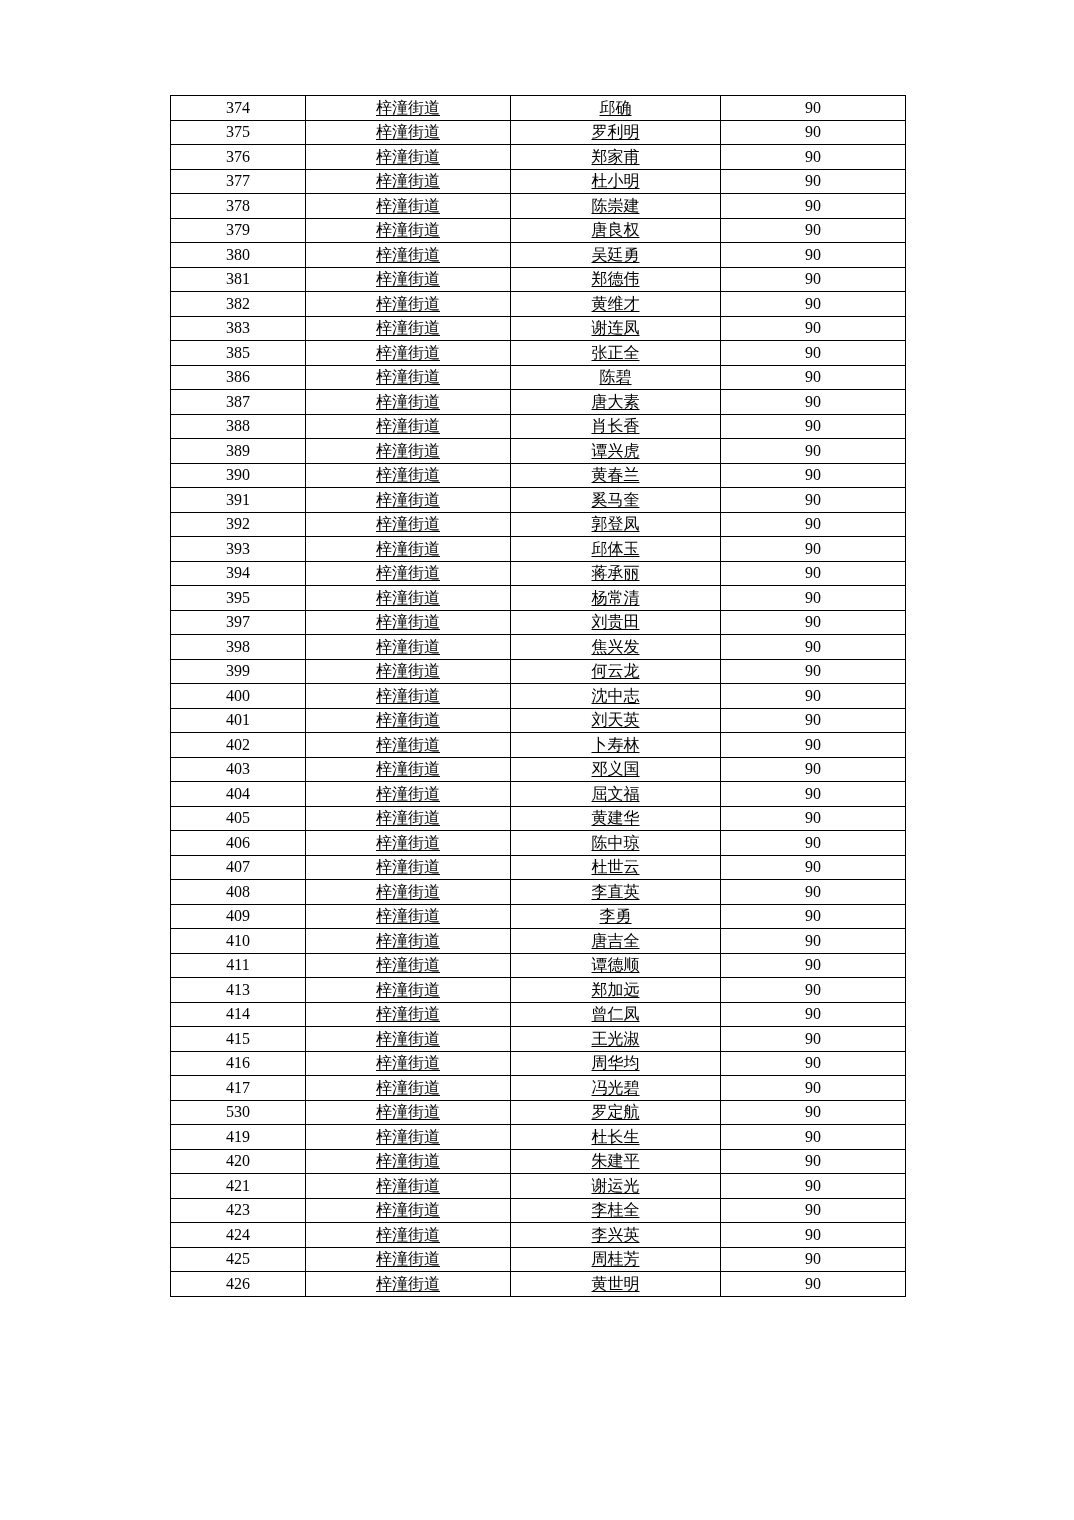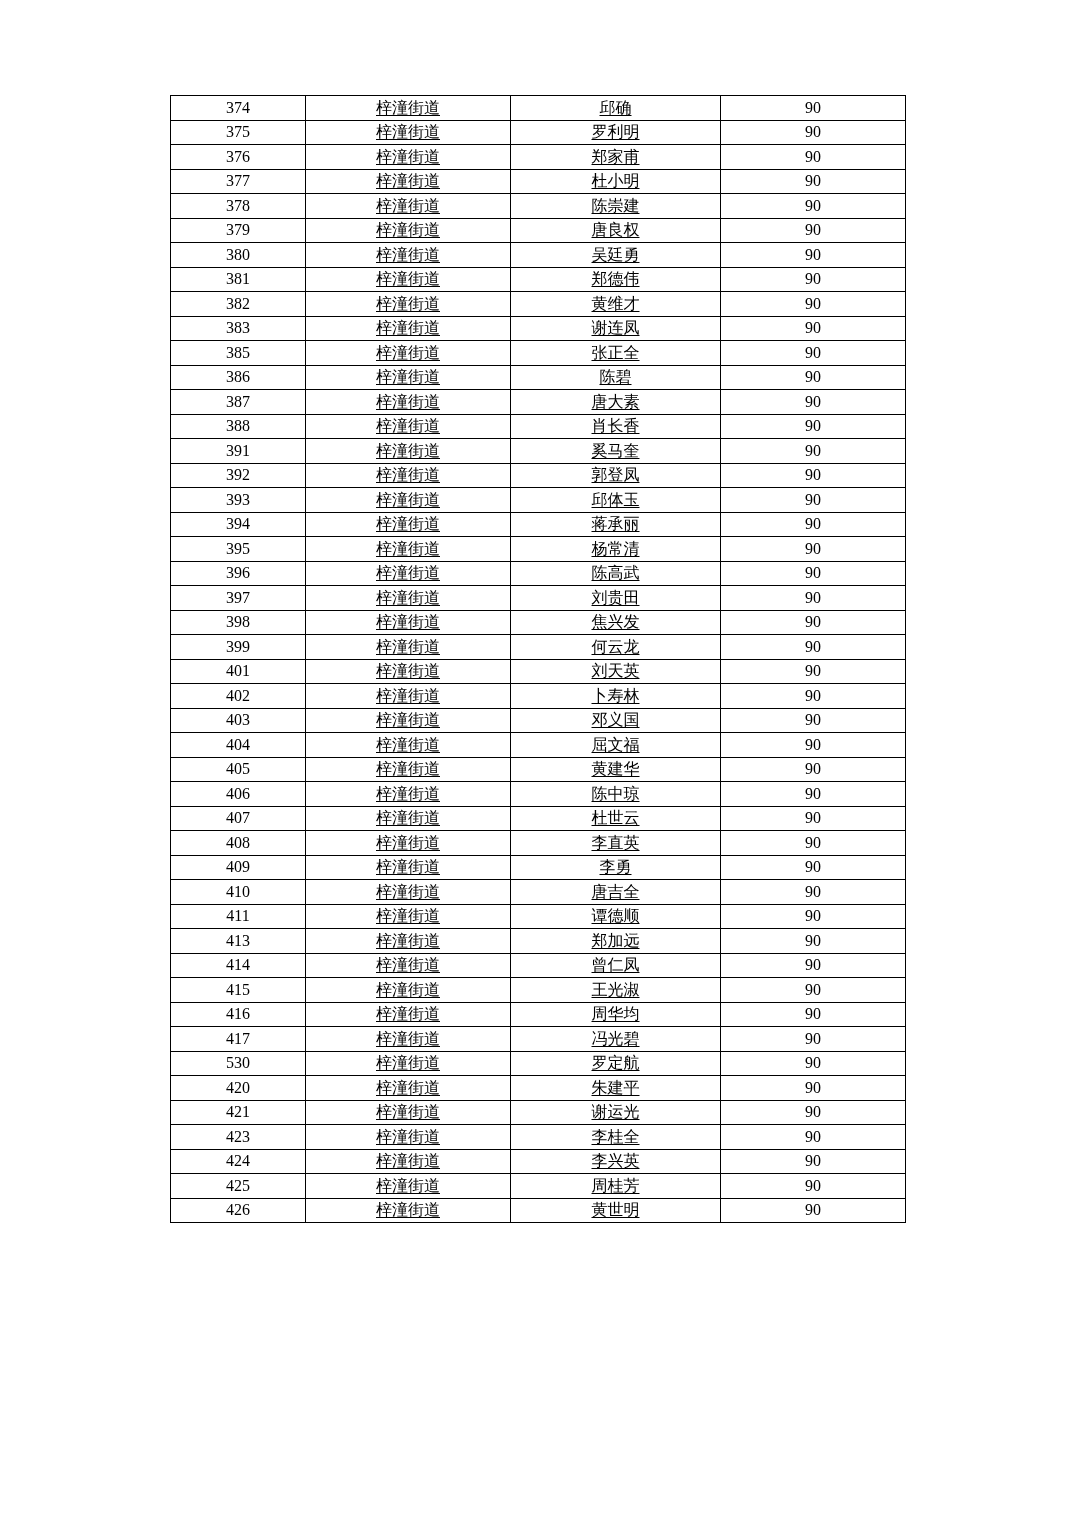--- a/index.html
+++ b/index.html
@@ -154,21 +154,33 @@
     <td>90</td>
   </tr>
 
   <tr>
     <td>388</td>
     <td><span class="u">梓潼街道</span></td>
     <td><span class="u">肖长香</span></td>
     <td>90</td>
   </tr>
 
-
+  <tr>
+    <td>389</td>
+    <td><span class="u">梓潼街道</span></td>
+    <td><span class="u">谭兴虎</span></td>
+    <td>90</td>
+  </tr>
+
+  <tr>
+    <td>390</td>
+    <td><span class="u">梓潼街道</span></td>
+    <td><span class="u">黄春兰</span></td>
+    <td>90</td>
+  </tr>
 
   <tr>
     <td>391</td>
     <td><span class="u">梓潼街道</span></td>
     <td><span class="u">奚马奎</span></td>
     <td>90</td>
   </tr>
 
   <tr>
     <td>392</td>
@@ -191,26 +203,20 @@
     <td>90</td>
   </tr>
 
   <tr>
     <td>395</td>
     <td><span class="u">梓潼街道</span></td>
     <td><span class="u">杨常清</span></td>
     <td>90</td>
   </tr>
 
-  <tr>
-    <td>396</td>
-    <td><span class="u">梓潼街道</span></td>
-    <td><span class="u">陈高武</span></td>
-    <td>90</td>
-  </tr>
 
   <tr>
     <td>397</td>
     <td><span class="u">梓潼街道</span></td>
     <td><span class="u">刘贵田</span></td>
     <td>90</td>
   </tr>
 
   <tr>
     <td>398</td>
@@ -219,20 +225,26 @@
     <td>90</td>
   </tr>
 
   <tr>
     <td>399</td>
     <td><span class="u">梓潼街道</span></td>
     <td><span class="u">何云龙</span></td>
     <td>90</td>
   </tr>
 
+  <tr>
+    <td>400</td>
+    <td><span class="u">梓潼街道</span></td>
+    <td><span class="u">沈中志</span></td>
+    <td>90</td>
+  </tr>
 
   <tr>
     <td>401</td>
     <td><span class="u">梓潼街道</span></td>
     <td><span class="u">刘天英</span></td>
     <td>90</td>
   </tr>
 
   <tr>
     <td>402</td>
@@ -340,20 +352,26 @@
     <td>90</td>
   </tr>
 
   <tr>
     <td>530</td>
     <td><span class="u">梓潼街道</span></td>
     <td><span class="u">罗定航</span></td>
     <td>90</td>
   </tr>
 
+  <tr>
+    <td>419</td>
+    <td><span class="u">梓潼街道</span></td>
+    <td><span class="u">杜长生</span></td>
+    <td>90</td>
+  </tr>
 
   <tr>
     <td>420</td>
     <td><span class="u">梓潼街道</span></td>
     <td><span class="u">朱建平</span></td>
     <td>90</td>
   </tr>
 
   <tr>
     <td>421</td>

